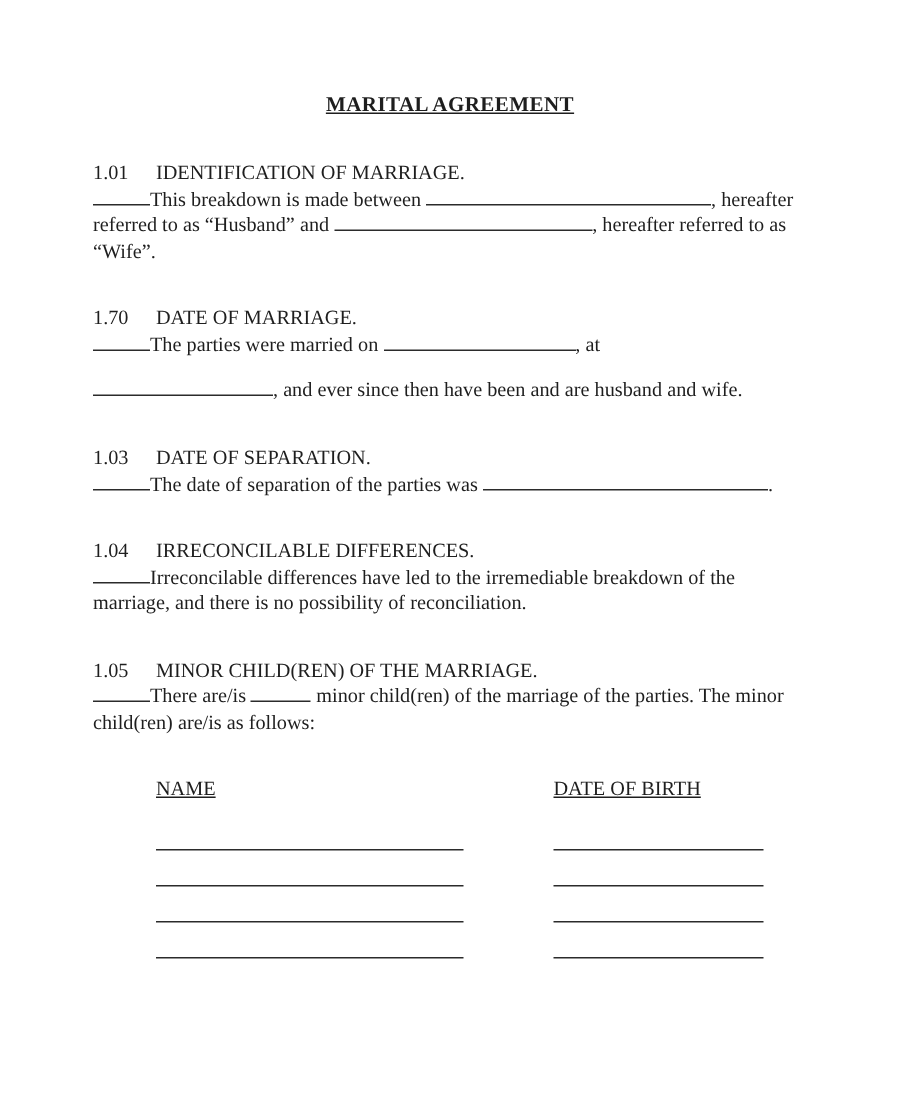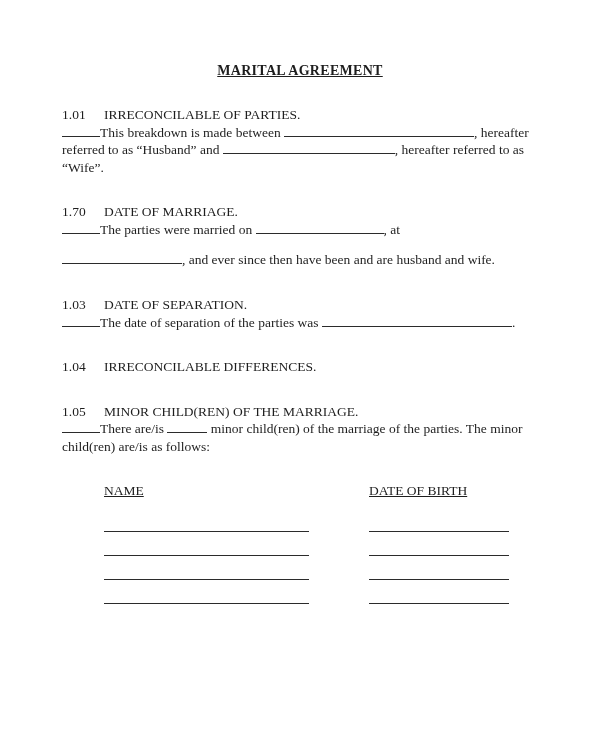--- a/index.html
+++ b/index.html
@@ -84,33 +84,34 @@
 </head>
 <body>
 
 <div class="page">
 
   <div class="doc-title">MARITAL AGREEMENT</div>
 
 
   <div id="clauses">
       <div class="clause">
-        <div class="clause-head"><span class="num-col">1.01</span><span>IRRECONCILABLE OF PARTIES.</span></div>
+        <div class="clause-head"><span class="num-col">1.01</span><span>IDENTIFICATION OF MARRIAGE.</span></div>
         <div class="clause-body"><span class="blank" style="width: 38px;"></span><span>This breakdown is made between </span><span class="blank" style="width: 190px;"></span><span>, hereafter referred to as “Husband” and </span><span class="blank" style="width: 172px;"></span><span>, hereafter referred to as “Wife”.</span></div>
       </div>
       <div class="clause">
         <div class="clause-head"><span class="num-col">1.70</span><span>DATE OF MARRIAGE.</span></div>
         <div class="clause-body"><span class="blank" style="width: 38px;"></span><span>The parties were married on </span><span class="blank" style="width: 128px;"></span><span>, at</span><div class="line-gap"></div><span class="blank" style="width: 120px;"></span><span>, and ever since then have been and are husband and wife.</span></div>
       </div>
       <div class="clause">
         <div class="clause-head"><span class="num-col">1.03</span><span>DATE OF SEPARATION.</span></div>
         <div class="clause-body"><span class="blank" style="width: 38px;"></span><span>The date of separation of the parties was </span><span class="blank" style="width: 190px;"></span><span>.</span></div>
       </div>
       <div class="clause">
         <div class="clause-head"><span class="num-col">1.04</span><span>IRRECONCILABLE DIFFERENCES.</span></div>
+        <div class="clause-body"><span class="blank" style="width: 38px;"></span><span>Irreconcilable differences have led to the irremediable breakdown of the marriage, and there is no possibility of reconciliation.</span></div>
       </div>
       <div class="clause">
         <div class="clause-head"><span class="num-col">1.05</span><span>MINOR CHILD(REN) OF THE MARRIAGE.</span></div>
         <div class="clause-body"><span class="blank" style="width: 38px;"></span><span>There are/is </span><span class="blank" style="width: 40px;"></span><span> minor child(ren) of the marriage of the parties.  The minor child(ren) are/is as follows:</span></div>
       </div>
     </div>
 
   <div class="child-table">
     <div class="ct-head">
       <span class="col-name">

